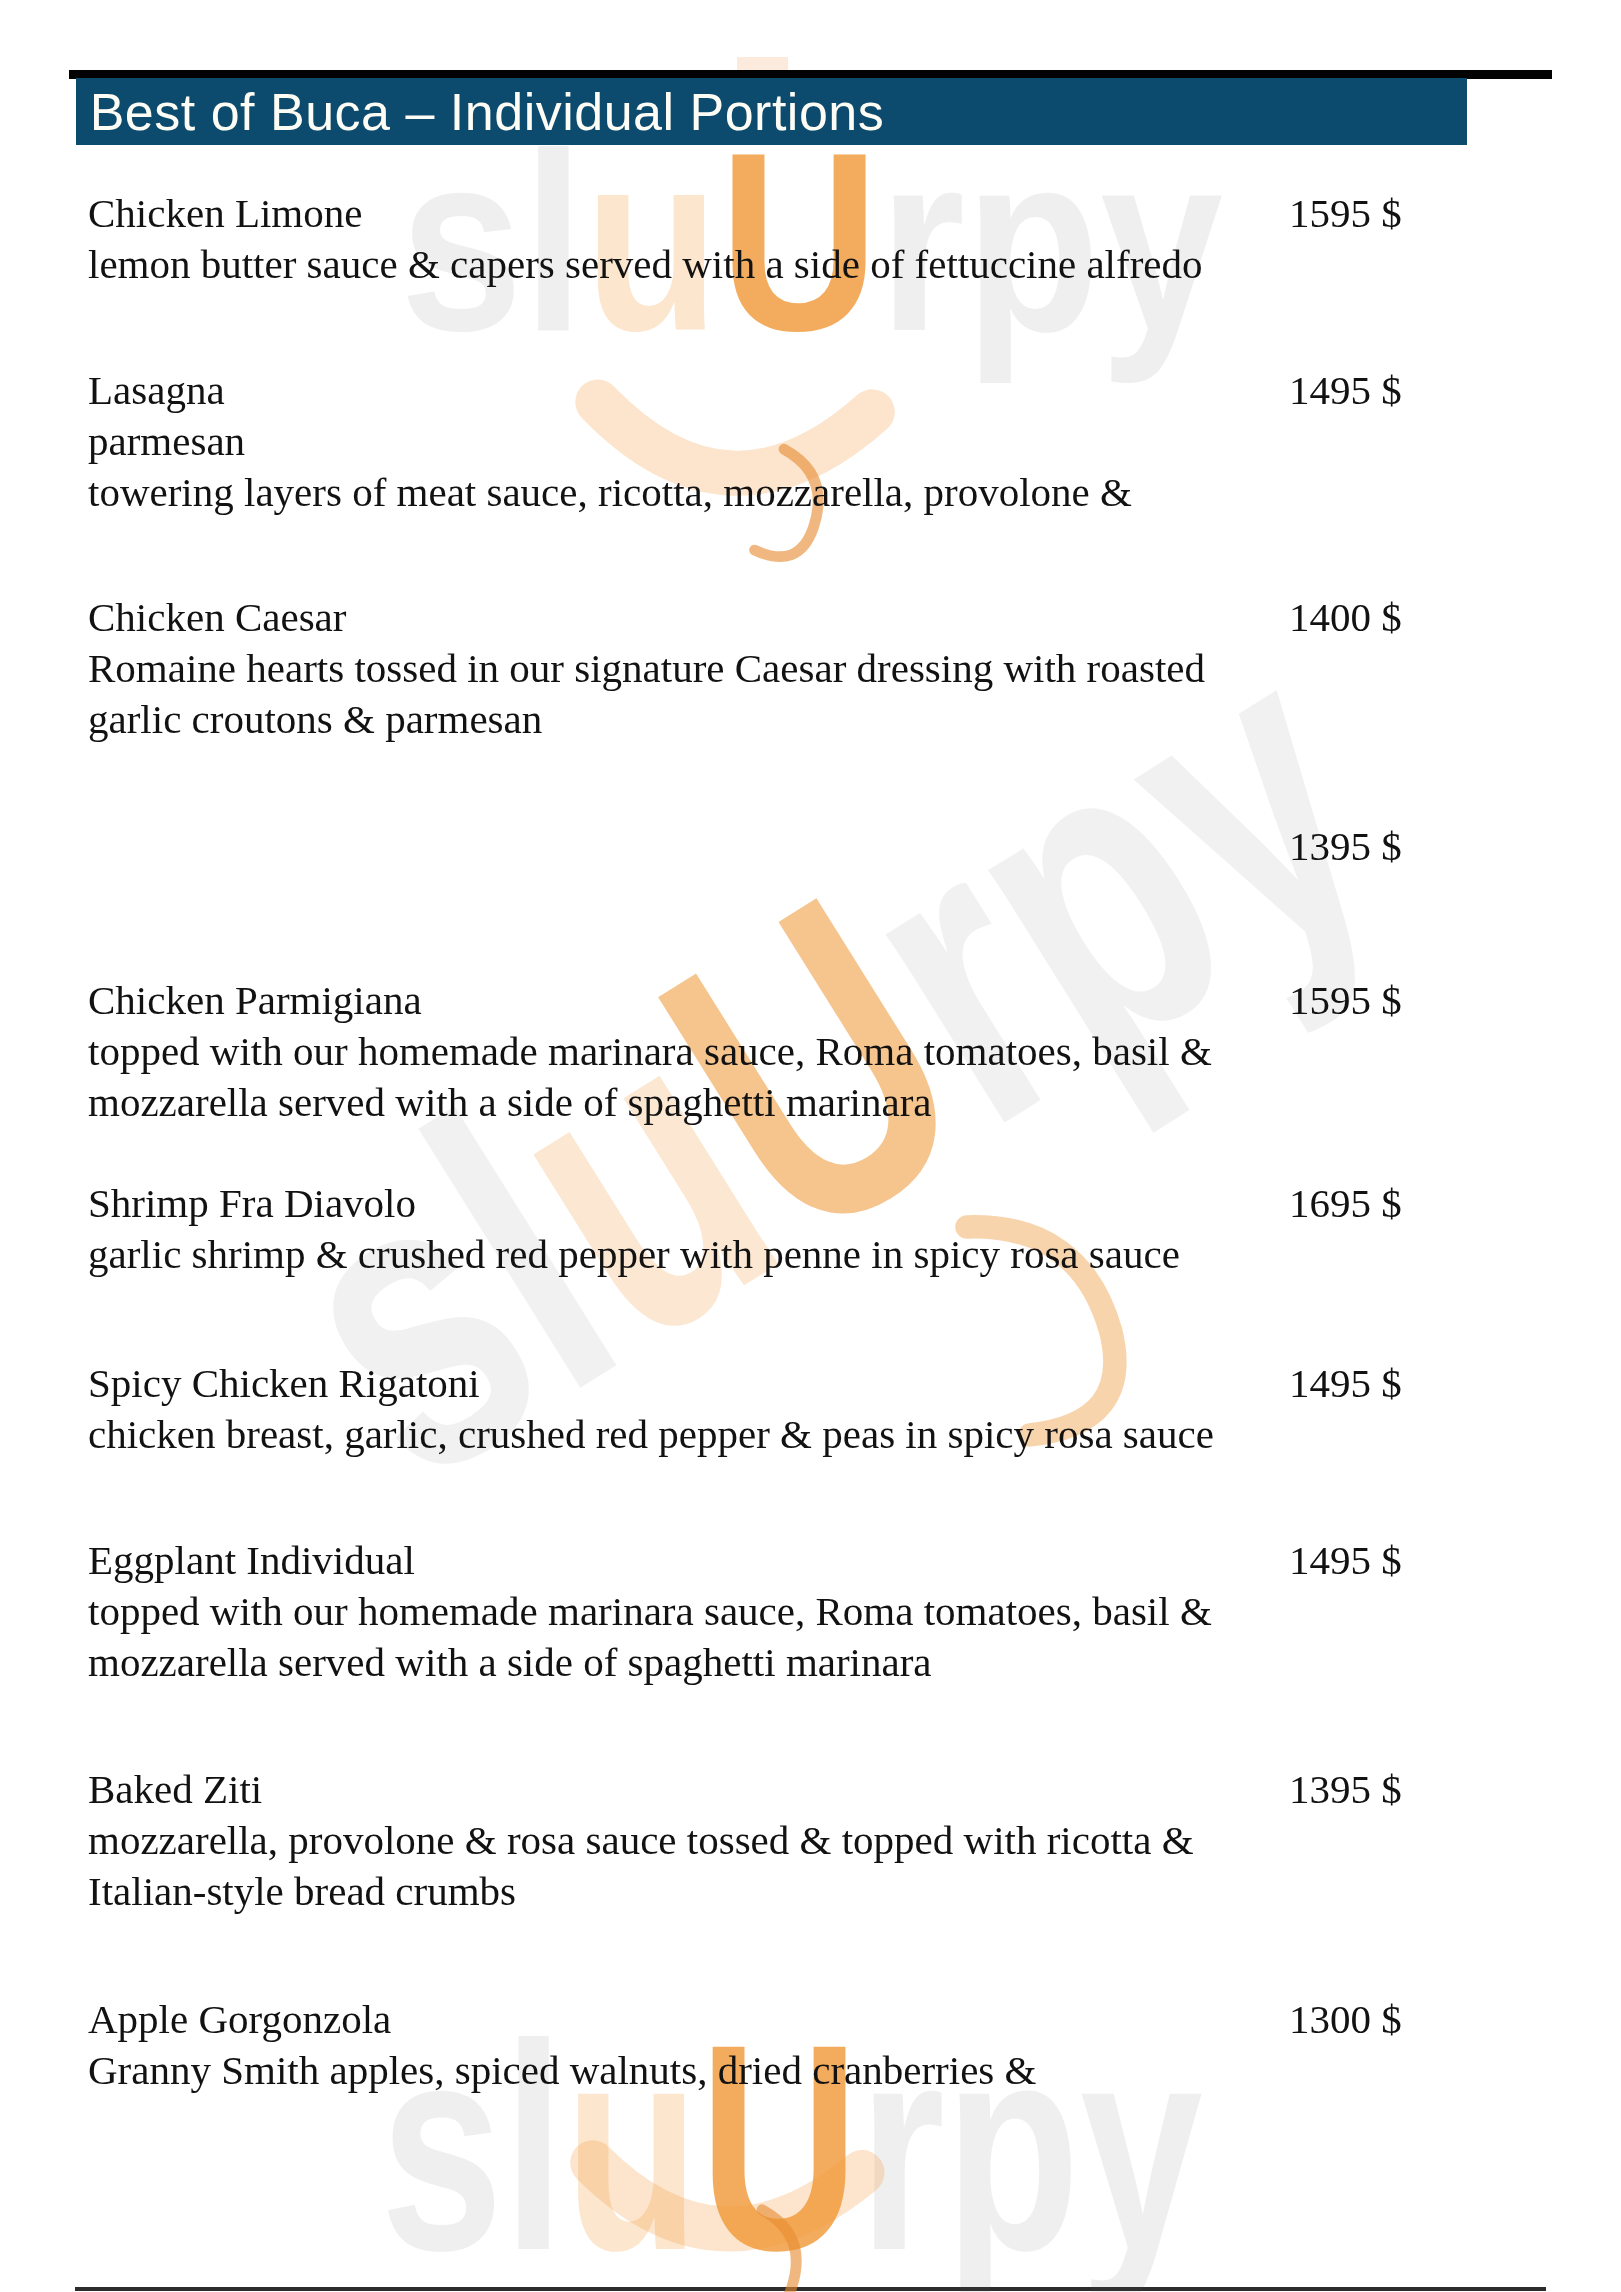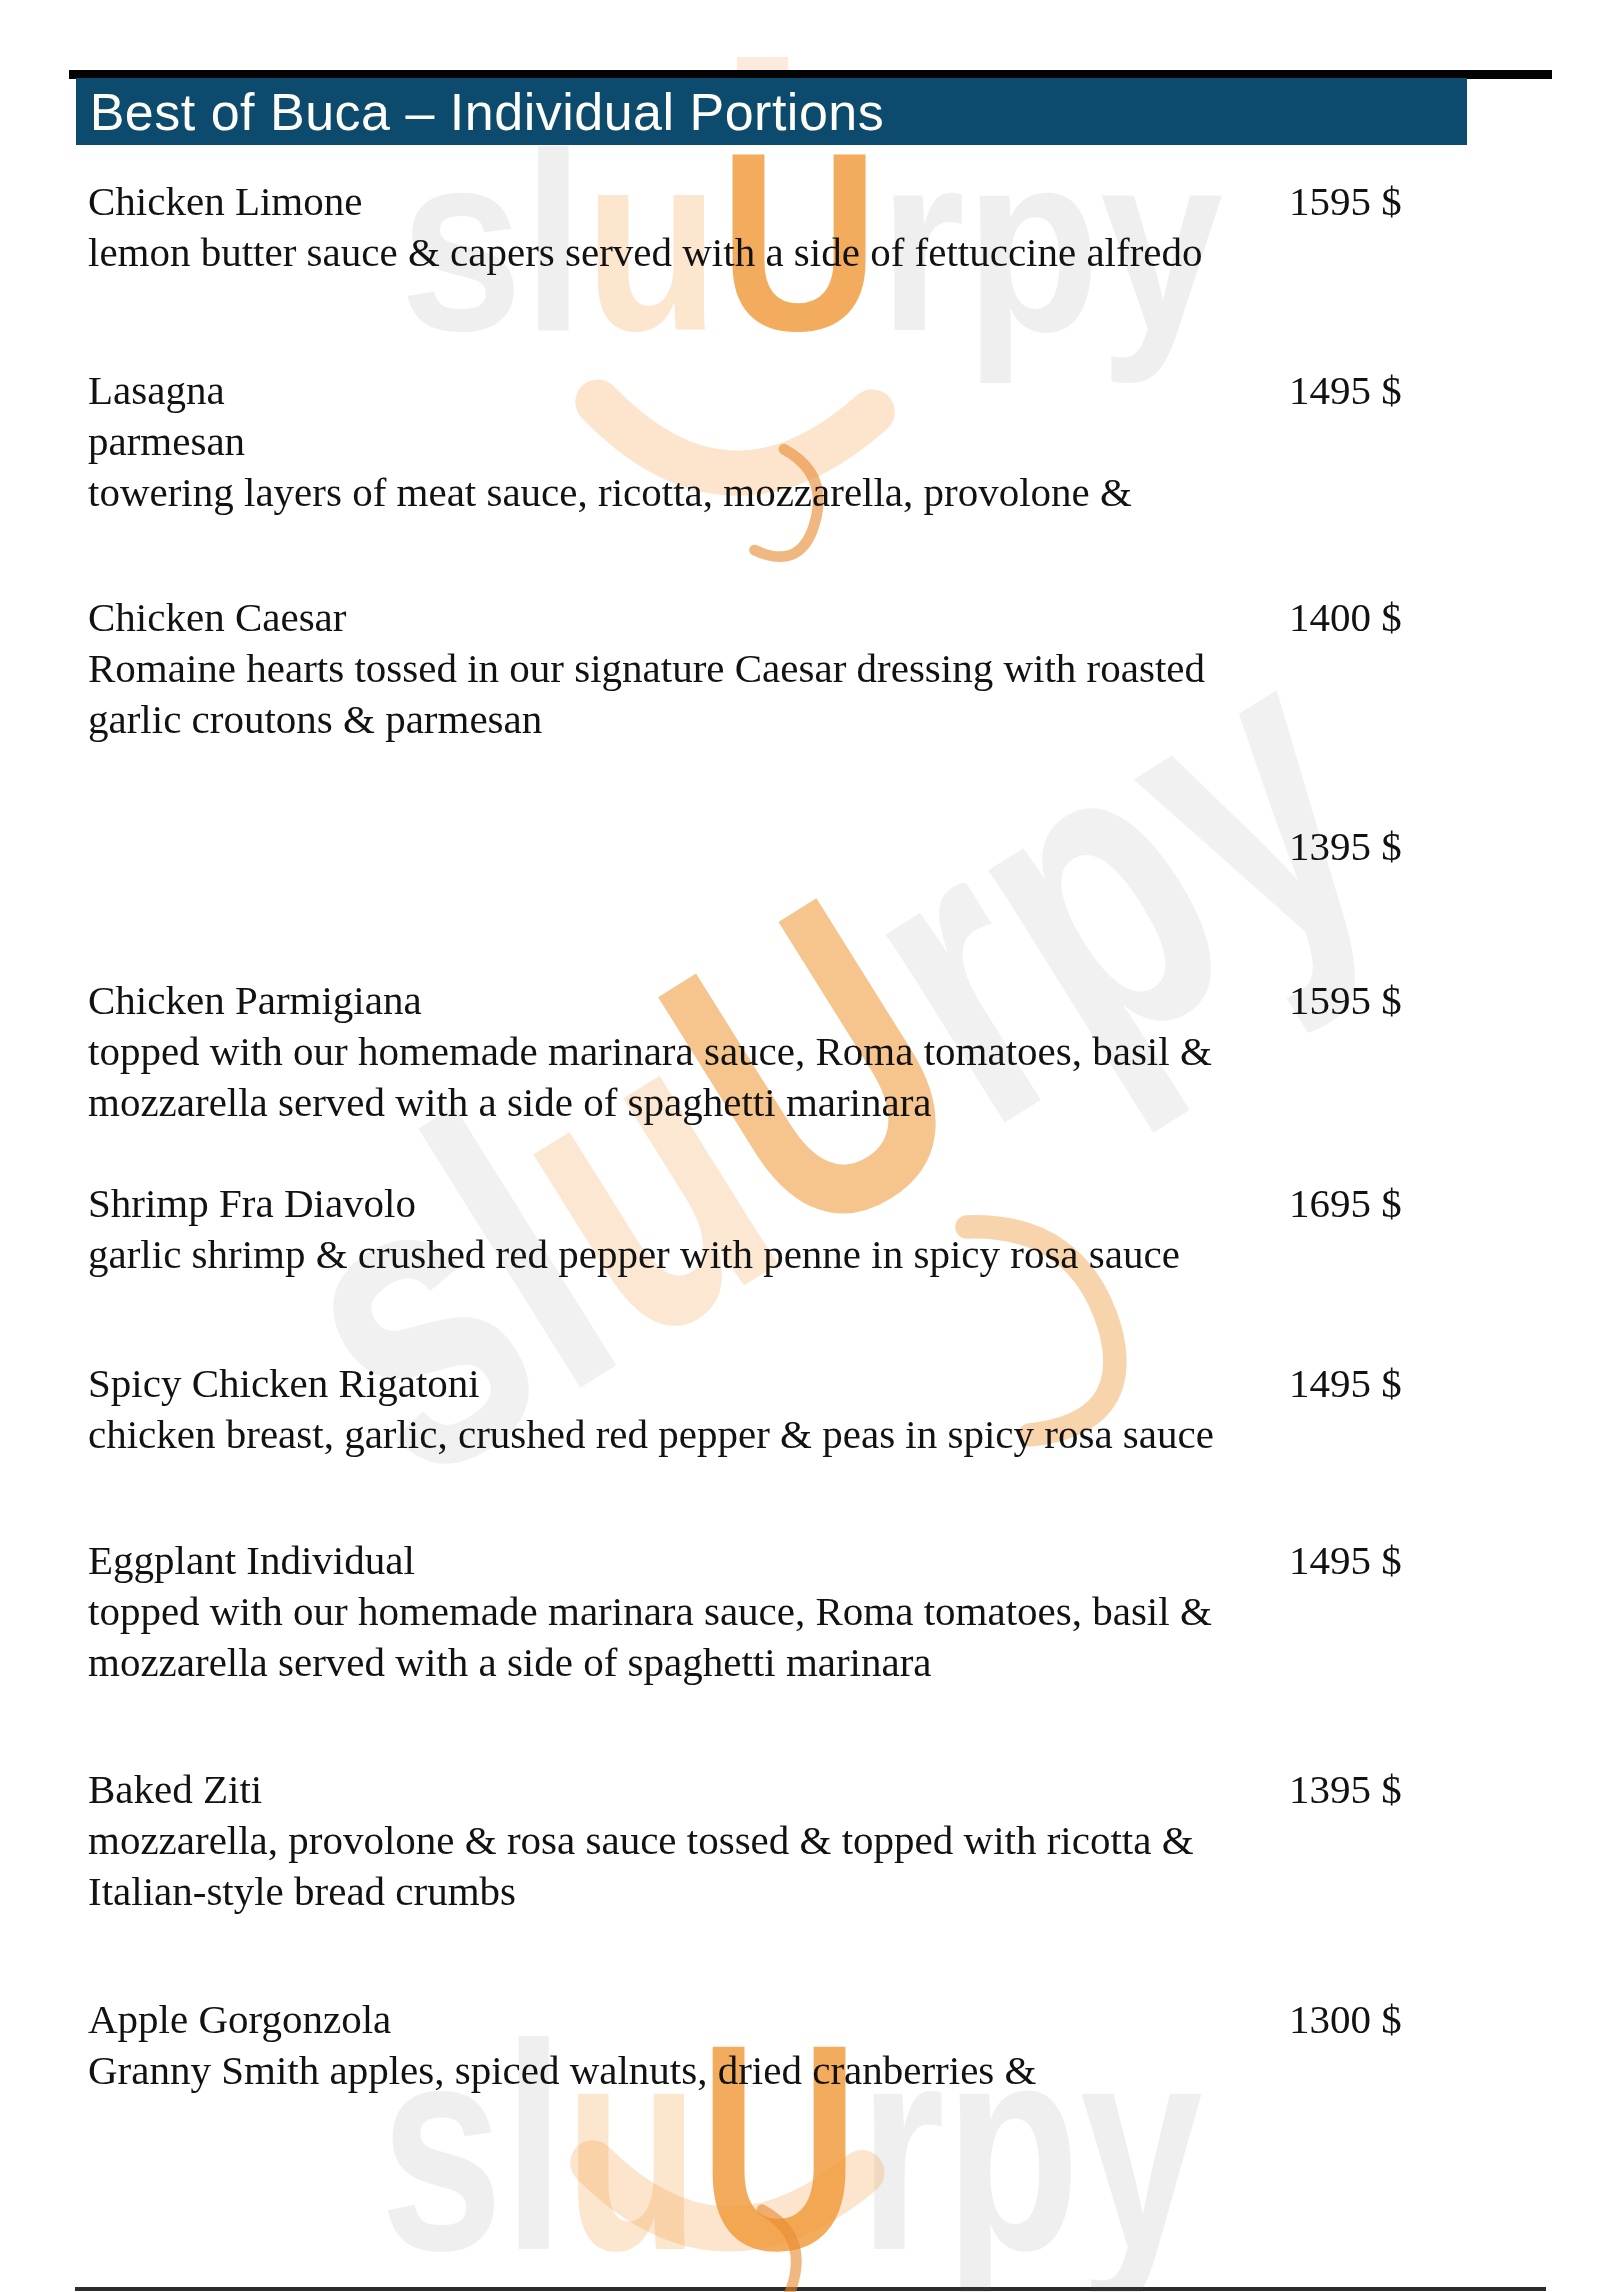--- a/index.html
+++ b/index.html
@@ -55,21 +55,21 @@
       <path d="M680,660 q100,58 68,168 q-30,92 -126,46" stroke="rgba(240,160,70,0.45)" stroke-width="24" fill="none" stroke-linecap="round"></path>
     </g>
   </svg>
 
   <svg class="wm" style="left:372px;top:1916px" width="882" height="376" viewBox="0 0 900 384">
     <text x="8" y="340" font-size="300" textLength="840" lengthAdjust="spacingAndGlyphs"><tspan fill="rgba(100,100,100,0.10)">sl</tspan><tspan fill="rgba(243,152,50,0.24)">u</tspan><tspan fill="rgba(238,140,30,0.72)">U</tspan><tspan fill="rgba(100,100,100,0.10)">rpy</tspan></text>
     <path d="M225,252 Q355,382 500,262" stroke="rgba(243,152,50,0.25)" stroke-width="46" fill="none" stroke-linecap="round"></path>
     <path d="M398,300 q48,26 30,80 q-15,44 -60,23" stroke="rgba(230,140,50,0.62)" stroke-width="11" fill="none" stroke-linecap="round"></path>
   </svg>
 
-  <div class="menu-item" style="top:176px">
+  <div class="menu-item" style="top:188px">
     <div class="item-line item-title-row">
       <span>Chicken Limone</span>
       <span class="item-price">1595 $</span>
     </div>
     <div class="item-line">lemon butter sauce &amp; capers served with a side of fettuccine alfredo</div>
   </div>
 
   <div class="menu-item" style="top:365px">
     <div class="item-line item-title-row">
       <span>Lasagna</span>

